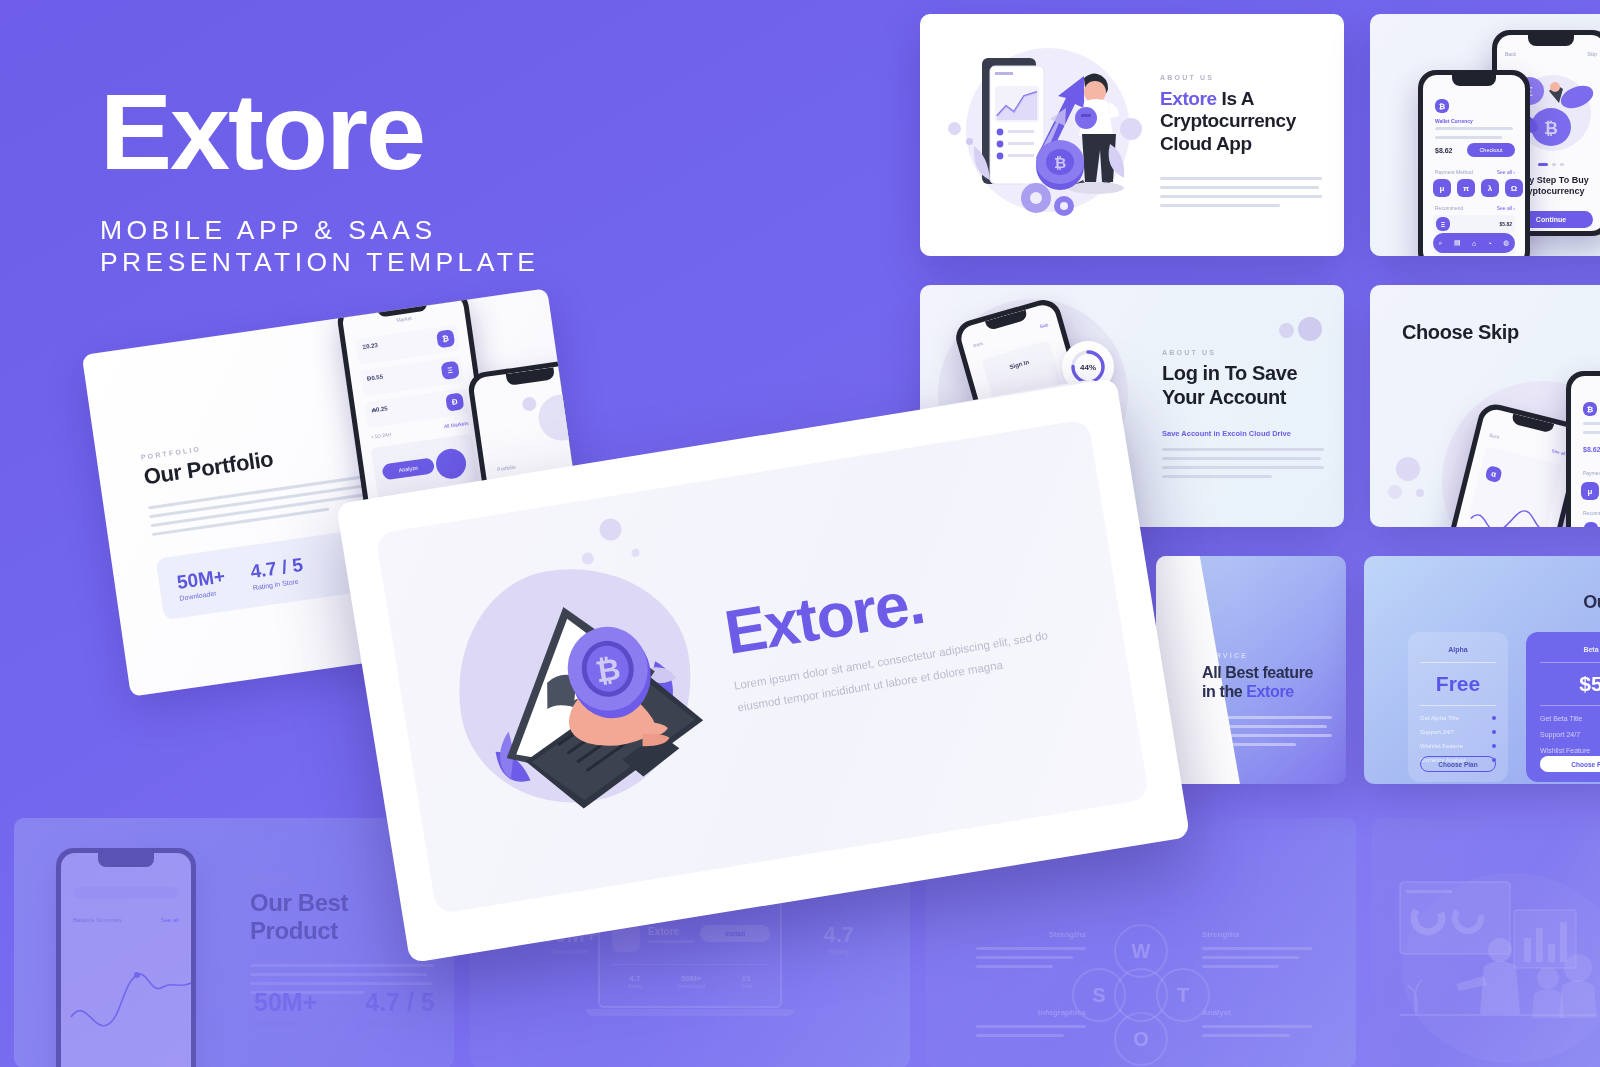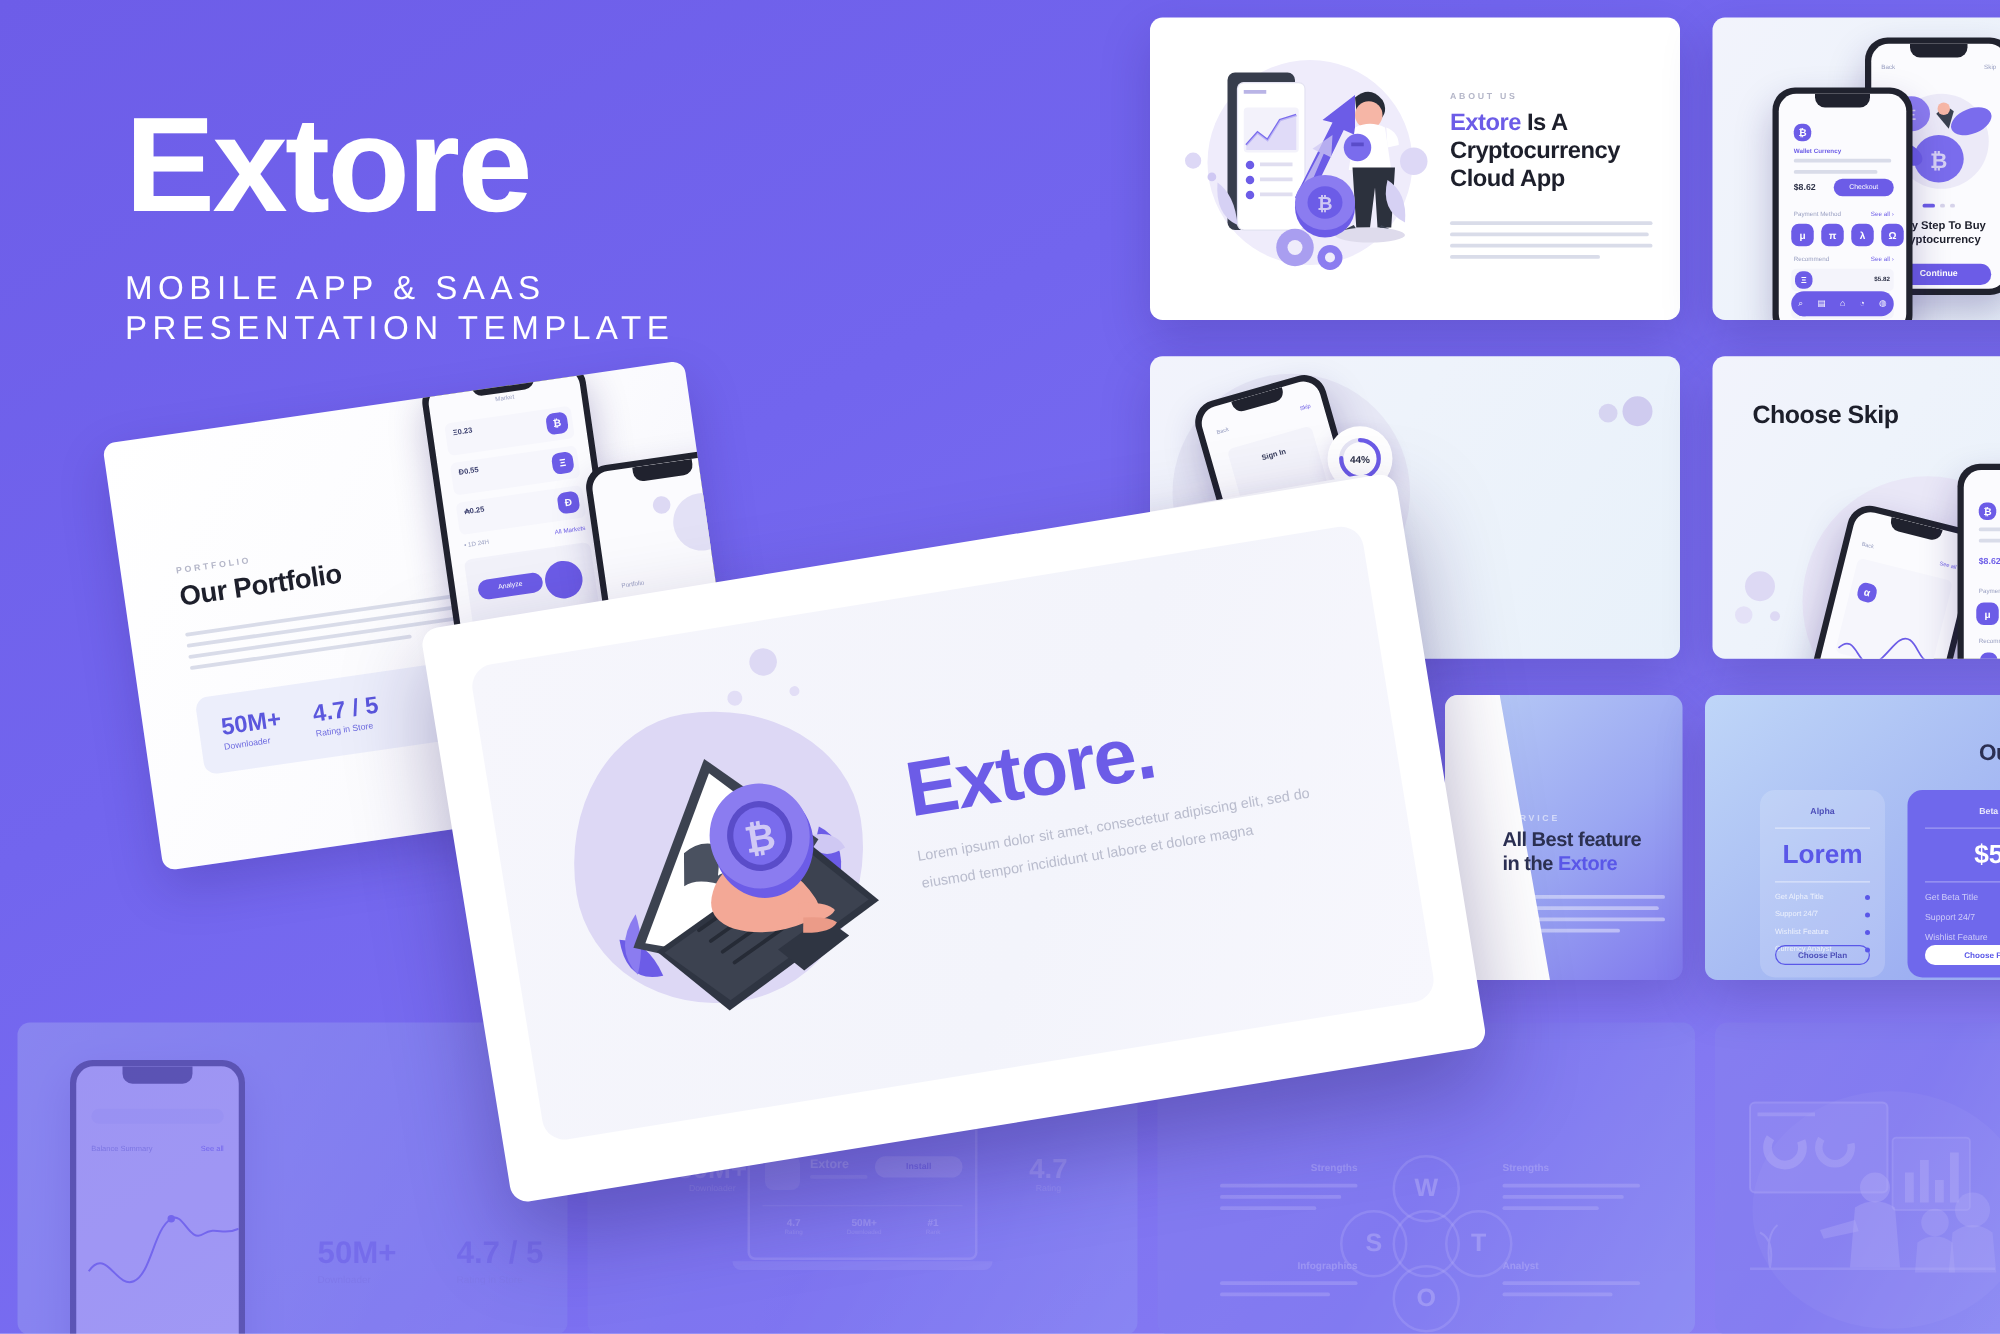--- a/index.html
+++ b/index.html
@@ -90,20 +90,30 @@
   <div class="phone" style="left:42px; top:30px; width:140px; height:250px;">
     <div class="phone-screen">
       <div class="notch" style="width:56px;height:14px;"></div>
       <div style="position:absolute;left:12px;top:34px;right:12px;height:12px;background:#eceefb;border-radius:6px;"></div>
       <div style="position:absolute;left:12px;top:64px;font-size:6px;color:#8d93c6;">Balance Summary</div>
       <div style="position:absolute;right:12px;top:64px;font-size:6px;color:#6c5ce7;">See all</div>
       <svg style="position:absolute;left:6px;top:86px;" width="128" height="110" viewBox="0 0 128 110">
         <path d="M4 78 C 18 58, 26 92, 40 86 C 54 80, 56 44, 70 36 C 80 30, 84 56, 96 48 C 106 42, 112 50, 124 44" fill="none" stroke="#6c5ce7" stroke-width="1.6"></path>
         <circle cx="70" cy="36" r="3" fill="#6c5ce7"></circle>
       </svg>
+    </div>
+  </div>
+  <div style="position:absolute;left:236px;top:58px;right:20px;">
+    <div class="eyebrow">Product</div>
+    <div class="s-head" style="font-size:24px;margin-top:6px;color:#2a2f52;">Our Best Product</div>
+    <div style="margin-top:18px;">
+      <div class="tline b" style="width:100%"></div>
+        <div class="tline b" style="width:96%"></div>
+      <div class="tline b" style="width:99%"></div>
+        <div class="tline b" style="width:62%"></div>
     </div>
   </div>
   <div style="position:absolute;left:240px;top:170px;display:flex;gap:48px;">
     <div>
       <div style="font-size:25px;font-weight:700;color:#6f6ce0;">50M+</div>
       <div style="font-size:8px;color:#8d92d8;margin-top:2px;">Downloader</div>
     </div>
     <div>
       <div style="font-size:25px;font-weight:700;color:#6f6ce0;">4.7 / 5</div>
       <div style="font-size:8px;color:#8d92d8;margin-top:2px;">Rating in Store</div>
@@ -369,20 +379,32 @@
     <svg width="40" height="40" viewBox="0 0 40 40" style="position:absolute;">
       <circle cx="20" cy="20" r="15" fill="none" stroke="#e6e5f4" stroke-width="3.4"></circle>
       <circle cx="20" cy="20" r="15" fill="none" stroke="#6c5ce7" stroke-width="3.4" stroke-dasharray="70.7 94.2" stroke-linecap="round" transform="rotate(-90 20 20)"></circle>
     </svg>
     <span style="font-size:8px;font-weight:700;color:#2b2f45;position:relative;">44%</span>
   </div>
 
   <div style="position:absolute;left:-110px;top:118px;width:310px;height:190px;background:linear-gradient(135deg,#ffffff,#f4f5fc);border-radius:14px;transform:rotate(-10deg);box-shadow:0 12px 28px rgba(50,35,120,.14);"></div>
   <div style="position:absolute;left:-40px;top:190px;width:160px;height:120px;background:#eef0fb;border-radius:12px;transform:rotate(-10deg);"></div>
 
+  <div style="position:absolute;left:242px;top:64px;right:20px;">
+    <div class="eyebrow">About Us</div>
+    <div class="s-head" style="font-size:20px;margin-top:6px;">Log in To Save</div>
+    <div class="s-head" style="font-size:20px;">Your Account</div>
+    <div style="margin-top:20px;font-size:7.5px;font-weight:700;color:#6c5ce7;">Save Account in Excoin Cloud Drive</div>
+    <div style="margin-top:10px;">
+      <div class="tline" style="width:100%;background:#d4d8e9"></div>
+        <div class="tline" style="width:98%;background:#d4d8e9"></div>
+      <div class="tline" style="width:100%;background:#d4d8e9"></div>
+        <div class="tline" style="width:68%;background:#d4d8e9"></div>
+    </div>
+  </div>
 </div>
 
 <div class="slide slide-grad-a" style="left:1370px; top:285px; width:300px; height:242px;">
   <div class="s-head" style="position:absolute;left:32px;top:36px;font-size:20px;">Choose Skip</div>
   <div class="dot" style="left:26px;top:172px;width:24px;height:24px;background:#ddd9f4;"></div>
   <div class="dot" style="left:18px;top:200px;width:14px;height:14px;background:#e4e1f7;"></div>
   <div class="dot" style="left:46px;top:204px;width:8px;height:8px;background:#ddd9f4;"></div>
   <div class="blob" style="left:72px;top:96px;width:200px;height:200px;background:#e9e7f7;"></div>
   <div class="phone" style="left:88px;top:126px;width:108px;height:190px;transform:rotate(14deg);">
     <div class="phone-screen">
@@ -436,21 +458,21 @@
 
 <div class="slide" style="left:1364px; top:556px; width:300px; height:228px; background:linear-gradient(140deg,#bfd6f8 0%,#a8bcf3 50%,#94a4f1 100%);">
   <div style="position:absolute;right:14px;top:26px;text-align:right;">
     <div class="eyebrow" style="color:rgba(255,255,255,.6);">Pricing</div>
     <div class="s-head" style="font-size:18px;margin-top:3px;color:#2b2f52;">Our Info</div>
   </div>
 
   <div class="price-card" style="left:44px;top:76px;width:100px;height:150px;background:rgba(255,255,255,.17);">
     <div style="text-align:center;margin-top:14px;font-size:7px;font-weight:700;color:#4d4fb9;">Alpha</div>
     <div style="margin:9px 12px;height:1px;background:rgba(255,255,255,.5);"></div>
-    <div style="text-align:center;font-size:21px;font-weight:700;color:#5a57e8;">Lorem</div>
+    <div style="text-align:center;font-size:21px;font-weight:700;color:#5a57e8;">Free</div>
     <div style="margin:9px 12px;height:1px;background:rgba(255,255,255,.5);"></div>
     <div style="padding:0 12px;">
       <div style="display:flex;justify-content:space-between;align-items:center;margin-bottom:8px;">
         <span style="font-size:6px;color:rgba(255,255,255,.75);">Get Alpha Title</span>
           <span style="width:4px;height:4px;border-radius:50%;background:#5a57e8;"></span>
         </div>
       <div style="display:flex;justify-content:space-between;align-items:center;margin-bottom:8px;">
         <span style="font-size:6px;color:rgba(255,255,255,.75);">Support 24/7</span>
           <span style="width:4px;height:4px;border-radius:50%;background:#5a57e8;"></span>
         </div>

